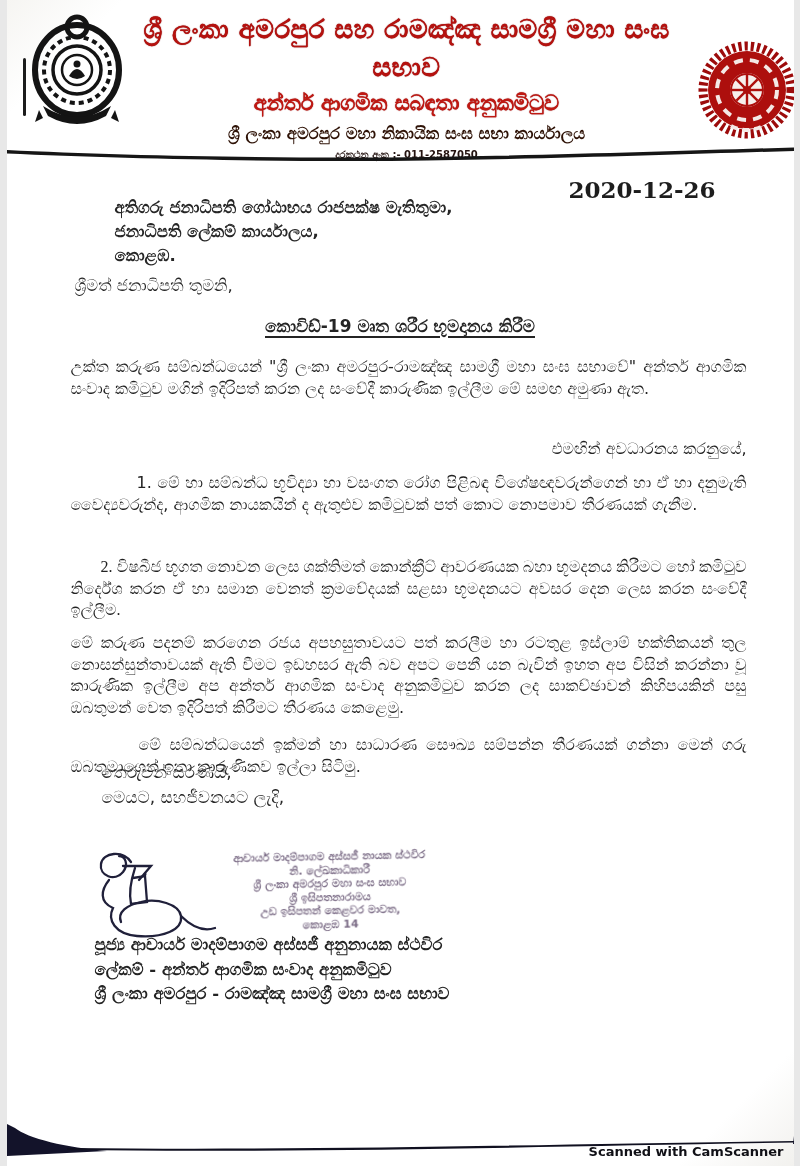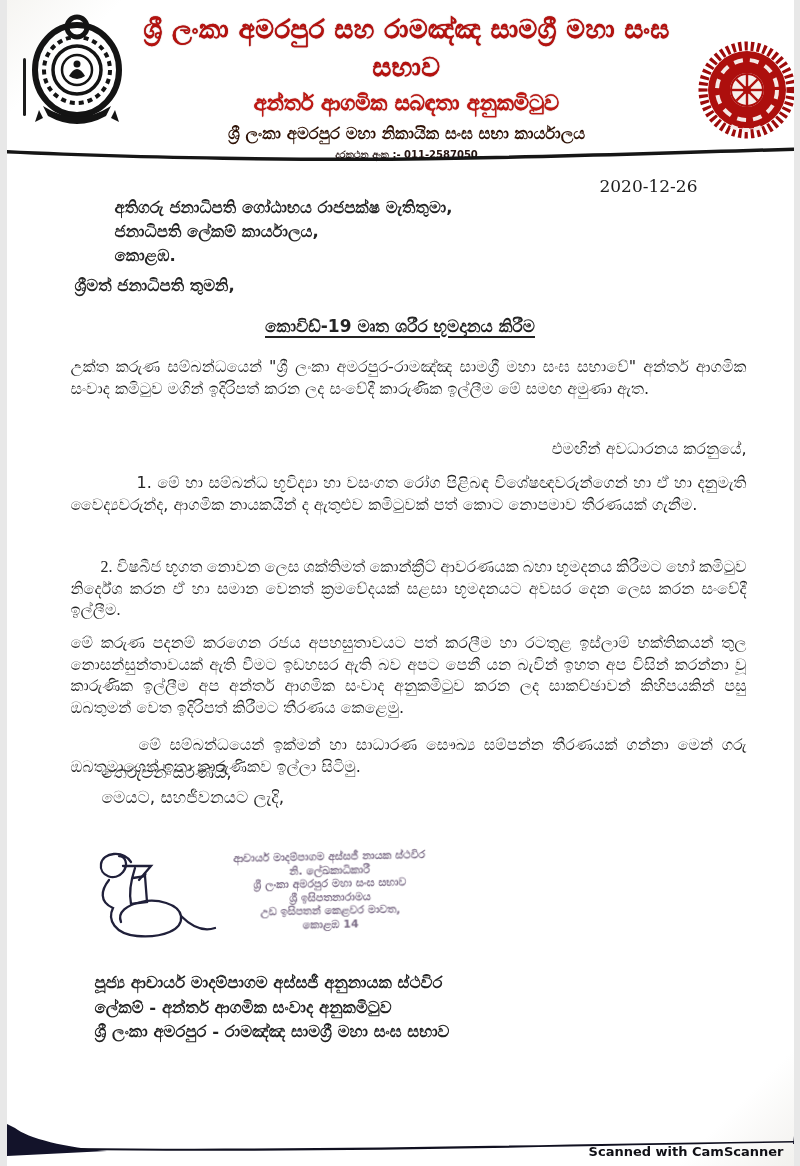--- a/index.html
+++ b/index.html
@@ -20,43 +20,43 @@
   .head-text{position:absolute;left:130px;top:10px;width:540px;text-align:center;}
   .org-name{font-size:26px;font-weight:bold;color:#b5120f;line-height:38px;letter-spacing:.5px;
             text-shadow:0 0 1px #7e0b0b;}
   .committee{font-size:21px;font-weight:bold;color:#c01812;line-height:34px;text-shadow:0 0 1px #8a0d0d;}
   .office{font-size:16.5px;font-weight:bold;color:#2e1206;line-height:24px;margin-top:2px;}
   .addr{font-size:12px;font-weight:bold;color:#33170a;line-height:16px;}
   .phone{font-size:10px;font-weight:bold;color:#241310;line-height:17px;}
   .divider{position:absolute;left:0;top:142px;width:800px;height:22px;}
   .edge-mark{position:absolute;left:16px;top:58px;width:3px;height:58px;background:#1c1c1c;border-radius:2px;}
   
-  .date{position:absolute;top:176px;right:96px;font-family:"DejaVu Serif","Liberation Serif",serif;
-        font-size:17px;font-weight:normal;color:#1d1d1d;}
+  .date{position:absolute;top:176px;right:78px;font-family:"DejaVu Serif","Liberation Serif",serif;
+        font-size:23px;font-weight:bold;color:#1d1d1d;}
   .recipient{position:absolute;left:68px;top:196px;font-size:16.5px;font-weight:600;line-height:24px;color:#262626;margin-left:40px;}
-  .salutation{position:absolute;left:68px;top:276px;font-size:16.5px;font-weight:700;color:#262626;}
+  .salutation{position:absolute;left:68px;top:276px;font-size:16.5px;font-weight:400;color:#262626;}
   .subject{position:absolute;left:0;top:316px;width:100%;text-align:center;}
   .subject span{font-size:17px;font-weight:bold;color:#242424;text-decoration:underline;
                 text-underline-offset:4px;text-decoration-thickness:2px;}
   .para{position:absolute;left:64px;width:676px;font-size:16px;font-weight:500;
         line-height:21.5px;text-align:justify;color:#232323;}
   .p1{top:356px;}
   .leadin{top:438px;text-align:right;}
   .pt1{top:472px;text-indent:66px;}
   .pt2{top:556px;text-indent:30px;font-family:Liberation Serif, serif;}
   .p3{top:632px;}
   .p4{top:734px;text-indent:68px;}
   .closing{position:absolute;left:95px;top:760px;font-size:17px;font-weight:400;line-height:25px;color:#262626;}
   
   .sig-scribble{position:absolute;left:72px;top:846px;width:140px;height:100px;}
   .stamp{position:absolute;left:168px;top:850px;width:310px;text-align:center;
          font-size:11px;line-height:13.5px;color:#6d5c79;transform:rotate(-1.2deg);
          filter:blur(.4px);font-weight:600;opacity:.9;}
   .name-block{position:absolute;left:88px;top:933px;font-size:16.5px;font-weight:bold;
-              line-height:24.5px;color:#232323;margin-top:38px;}
+              line-height:24.5px;color:#232323;}
   
   .bottom-art{position:absolute;left:0;top:1122px;width:800px;height:36px;}
   .scan-credit{position:absolute;right:10px;top:1144px;font-size:13px;font-weight:bold;color:#101016;}
 </style>
 </head>
 <body>
 
 <div class="page">
 
   <div class="letterhead">

